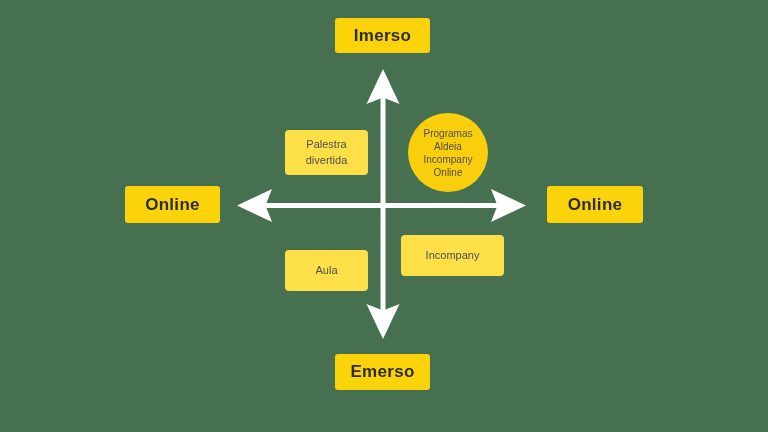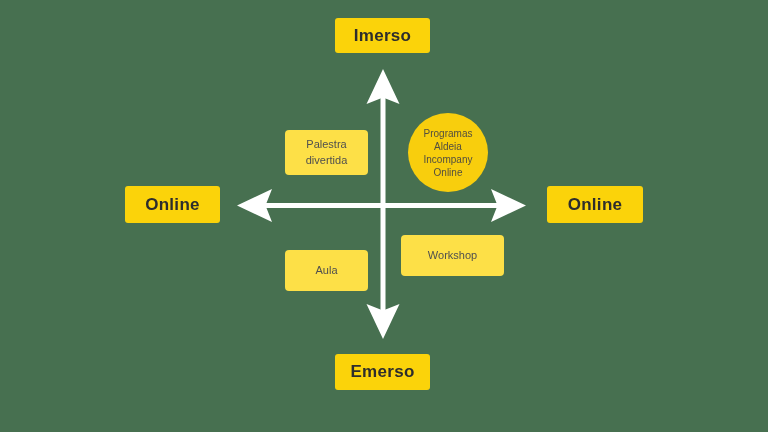--- a/index.html
+++ b/index.html
@@ -96,17 +96,17 @@
   <div class="axis-label axis-left">Online</div>
 
   <div class="axis-label axis-right">Online</div>
 
   <div class="axis-label axis-bottom">Emerso</div>
 
   <div class="card card-palestra">Palestra divertida</div>
 
   <div class="card card-aula">Aula</div>
 
-  <div class="card card-workshop">Workshop</div>
+  <div class="card card-workshop">Incompany</div>
 
   <div class="bubble">Programas Aldeia Incompany Online</div>
 
 </div>
 
 </body></html>

